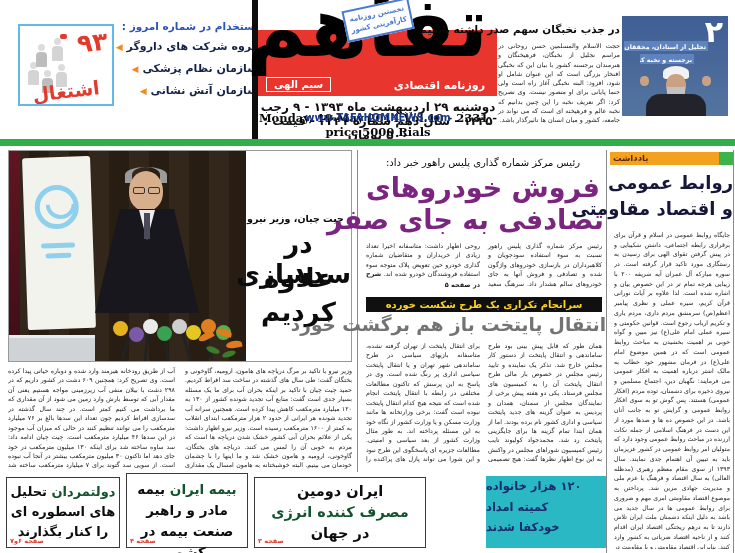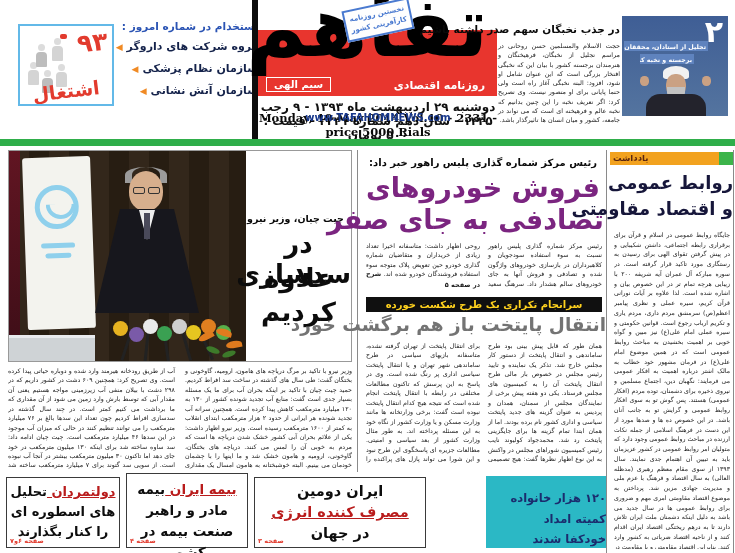--- a/index.html
+++ b/index.html
@@ -92,21 +92,21 @@
 
   .water-body{left:8px;top:366px;width:344px;height:104px;column-count:2;column-gap:10px;
       font-size:6.3px;line-height:1.5;text-align:justify;color:#1a1a1a;overflow:hidden;}
 
   .vrule{background:#8a8a8a;width:1px;}
   .vr1{left:357px;top:150px;height:322px;}
   .vr2{left:606px;top:150px;height:403px;}
   .vr3{left:733px;top:150px;height:403px;}
 
   
-  .cars-kicker{left:362px;top:157px;width:242px;text-align:center;font-size:10px;font-weight:bold;color:#0a0a0a;}
+  .cars-kicker{left:362px;top:157px;width:242px;text-align:center;font-size:10px;font-weight:normal;color:#0a0a0a;}
   .cars-h{left:362px;width:242px;text-align:center;font-size:27px;font-weight:bold;color:#7b2580;white-space:nowrap;}
   .ch1{top:172px;} .ch2{top:204px;}
   .cars-body{left:366px;top:241px;width:236px;height:53px;column-count:2;column-gap:8px;
       font-size:6.3px;line-height:1.5;text-align:justify;color:#1a1a1a;overflow:hidden;}
   .cont{font-weight:bold;font-size:6.5px;}
   .banner{left:366px;top:297px;width:236px;height:15px;background:#101010;color:#ffd21e;
       font-size:10px;font-weight:bold;text-align:center;line-height:15px;}
   .cap-h{left:360px;top:314px;width:246px;text-align:center;font-size:18.5px;font-weight:bold;color:#737373;white-space:nowrap;}
   .cap-body{left:366px;top:341px;width:236px;height:128px;column-count:2;column-gap:8px;
       font-size:6.3px;line-height:1.5;text-align:justify;color:#1a1a1a;overflow:hidden;}
@@ -118,24 +118,24 @@
   .note-h{left:610px;width:123px;text-align:center;font-weight:bold;font-size:18px;color:#16163a;white-space:nowrap;}
   .nh1{top:172px;text-align:center;} .nh2{top:198px;}
   .note-body{left:614px;top:230px;width:116px;height:319px;font-size:6.2px;line-height:1.57;
       text-align:justify;color:#1a1a1a;overflow:hidden;}
 
   
   .bbox{border:1px solid #3a3a3a;background:#fff;text-align:center;font-weight:bold;color:#0d0d0d;}
   .b1{left:6px;top:477px;width:114px;height:71px;font-size:13px;line-height:1.55;padding:4px 3px;}
   .b2{left:126px;top:473px;width:122px;height:75px;font-size:13.5px;line-height:1.55;padding:5px 3px;}
   .b3{left:254px;top:477px;width:172px;height:71px;font-size:14.5px;line-height:1.45;padding:3px 0;text-align:center;}
-  .hl{color:#b91c1c;text-decoration:underline;}
+  .hl{color:#14532d;}
   .pageref{position:absolute;left:3px;bottom:1px;font-size:6.5px;font-weight:bold;color:#e23b2e;}
   .impact{left:486px;top:476px;width:120px;height:72px;background:#2bb8c5;color:#1b2c6e;
-      text-align:right;font-weight:bold;font-size:11.5px;line-height:1.8;padding-top:12px;}
+      text-align:left;font-weight:bold;font-size:11.5px;line-height:1.8;}
 </style>
 </head>
 <body>
 
 <div id="page">
 
   <div class="abs emp-badge">
     <span class="fig" style="left:8px;top:44px"></span>
     <span class="fig dark" style="left:22px;top:52px"></span>
     <span class="fig" style="left:36px;top:46px"></span>

